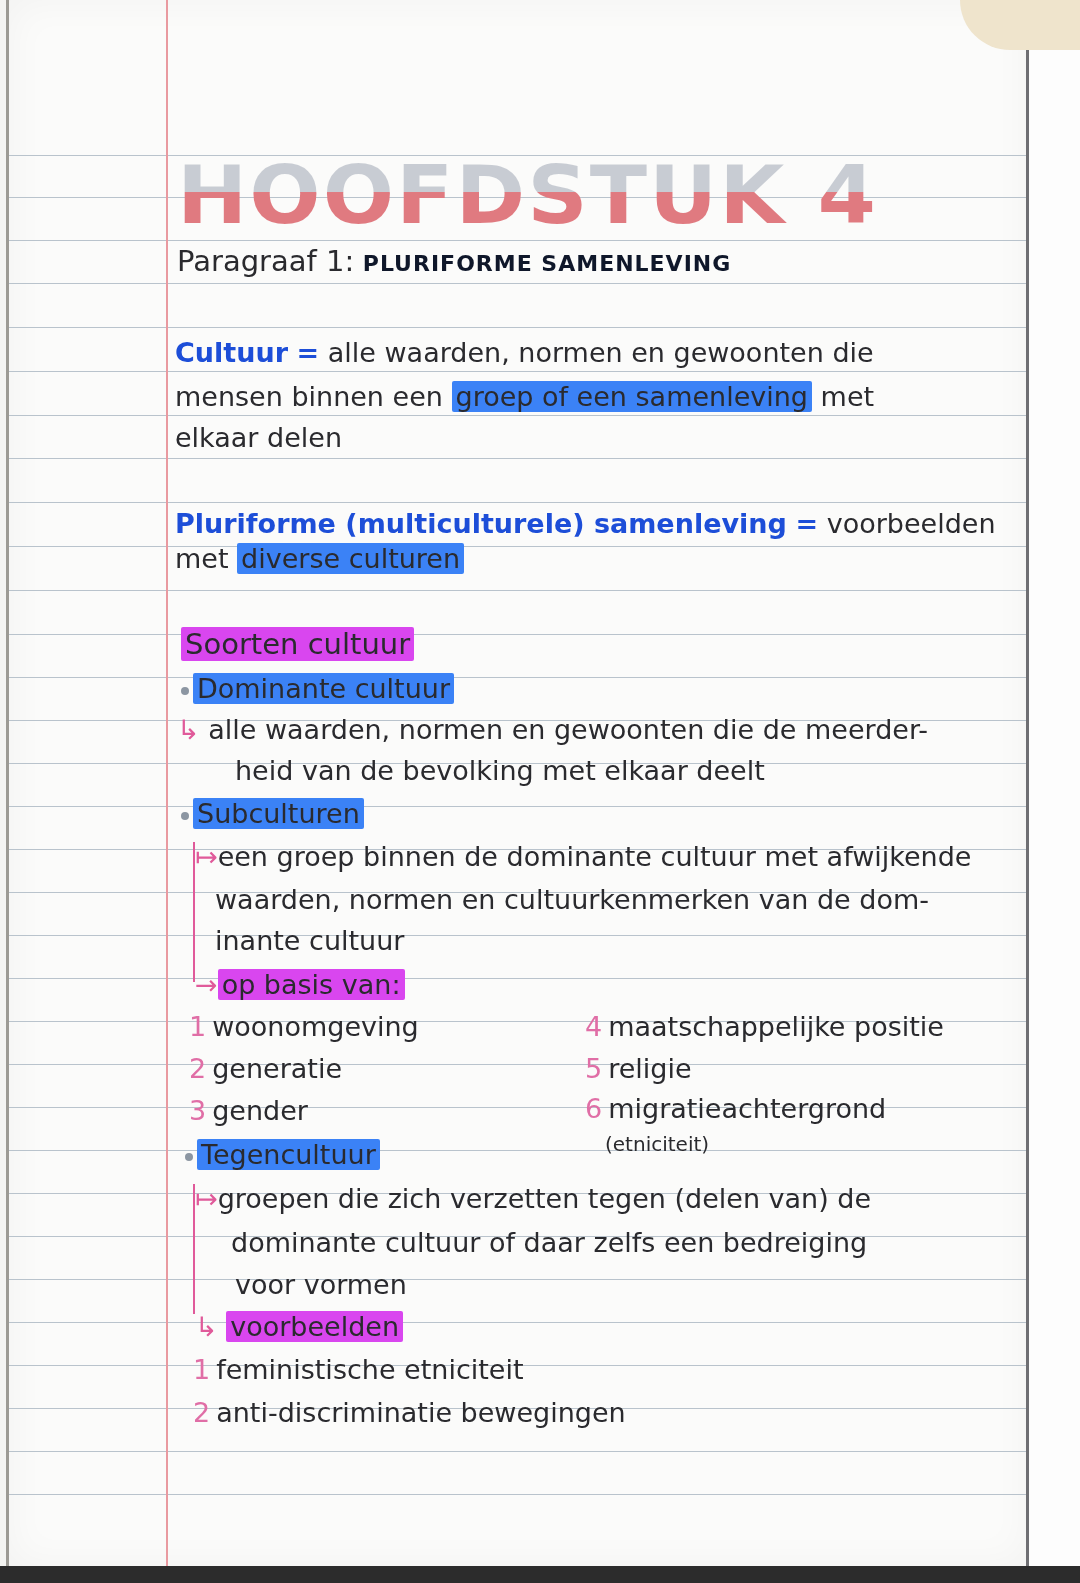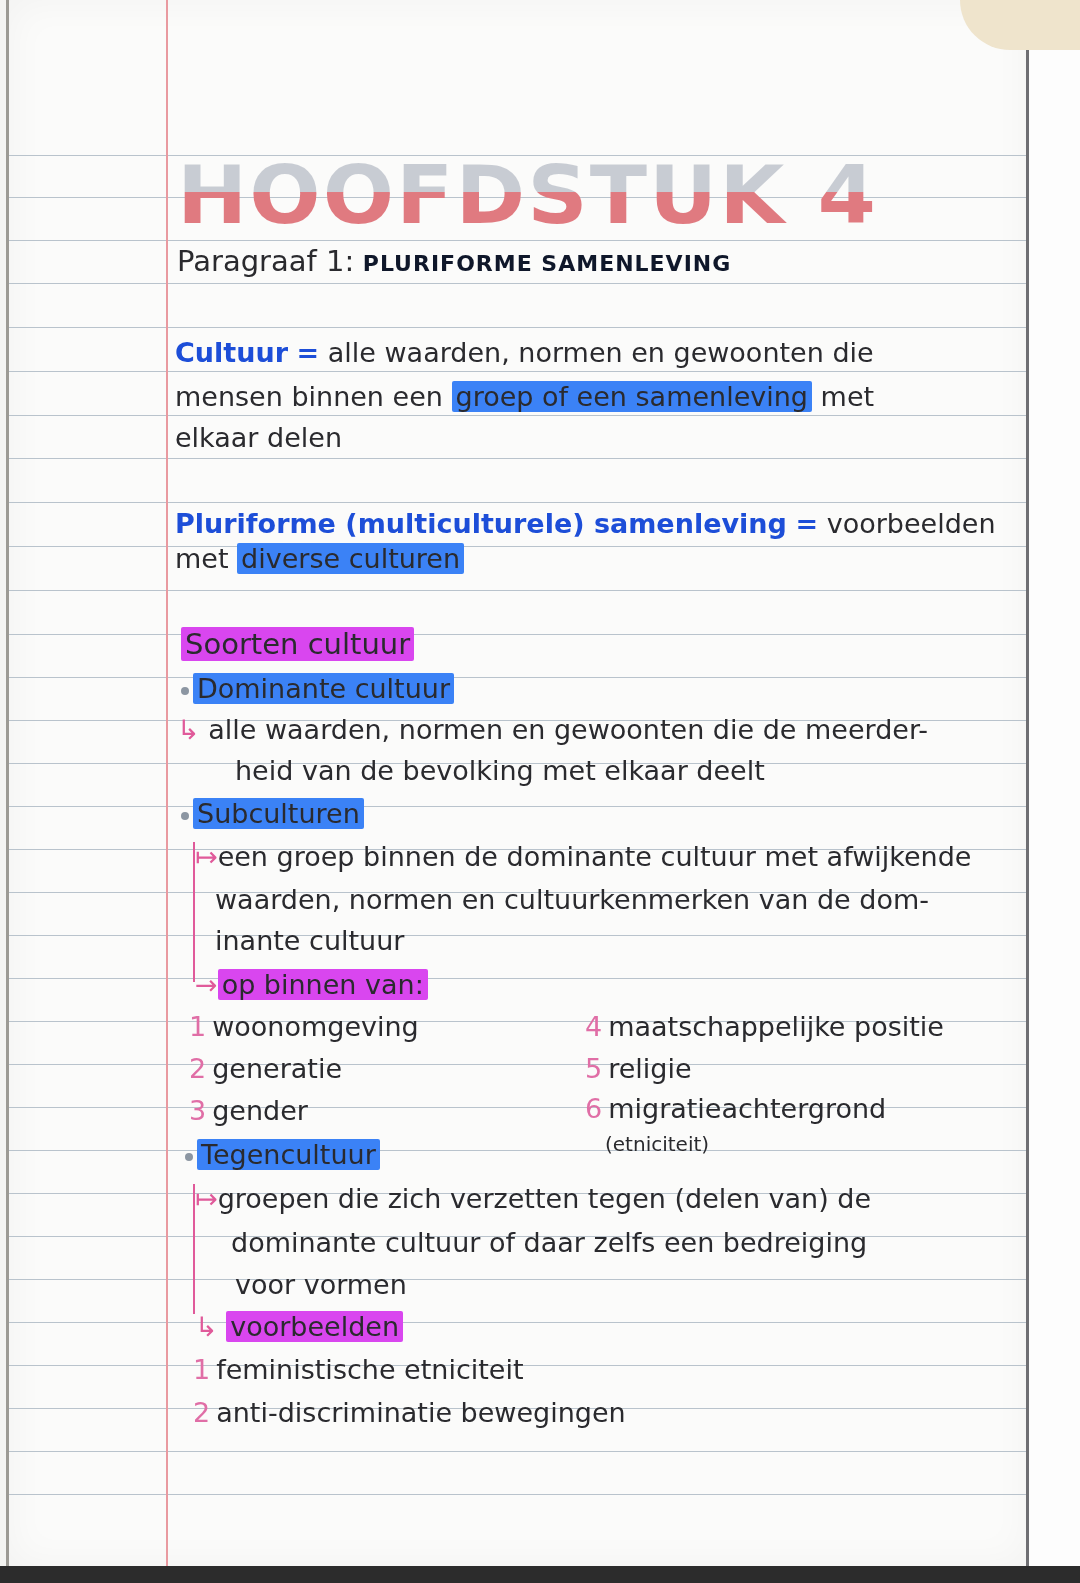--- a/index.html
+++ b/index.html
@@ -153,21 +153,21 @@
     <div class="hw" style="left:172px; top:797px;">
       <span class="bullet"></span><span class="hl-red">Subculturen</span>
     </div>
     <div class="bracket" style="left:184px; top:842px; height:140px;"></div>
     <div class="hw" style="left:186px; top:840px;">
       <span class="arrow">↦</span><span>een groep binnen de dominante cultuur met afwijkende</span>
     </div>
     <div class="hw" style="left:206px; top:883px;">waarden, normen en cultuurkenmerken van de dom-</div>
     <div class="hw" style="left:206px; top:924px;">inante cultuur</div>
     <div class="hw" style="left:186px; top:968px;">
-      <span class="arrow">→</span><span class="hl-grey">op binnen van:</span>
+      <span class="arrow">→</span><span class="hl-grey">op basis van:</span>
     </div>
 
     <div class="hw" style="left:180px; top:1010px;">
       <span class="num">1</span><span>woonomgeving</span>
     </div>
     <div class="hw" style="left:180px; top:1052px;">
       <span class="num">2</span><span>generatie</span>
     </div>
     <div class="hw" style="left:180px; top:1094px;">
       <span class="num">3</span><span>gender</span>

